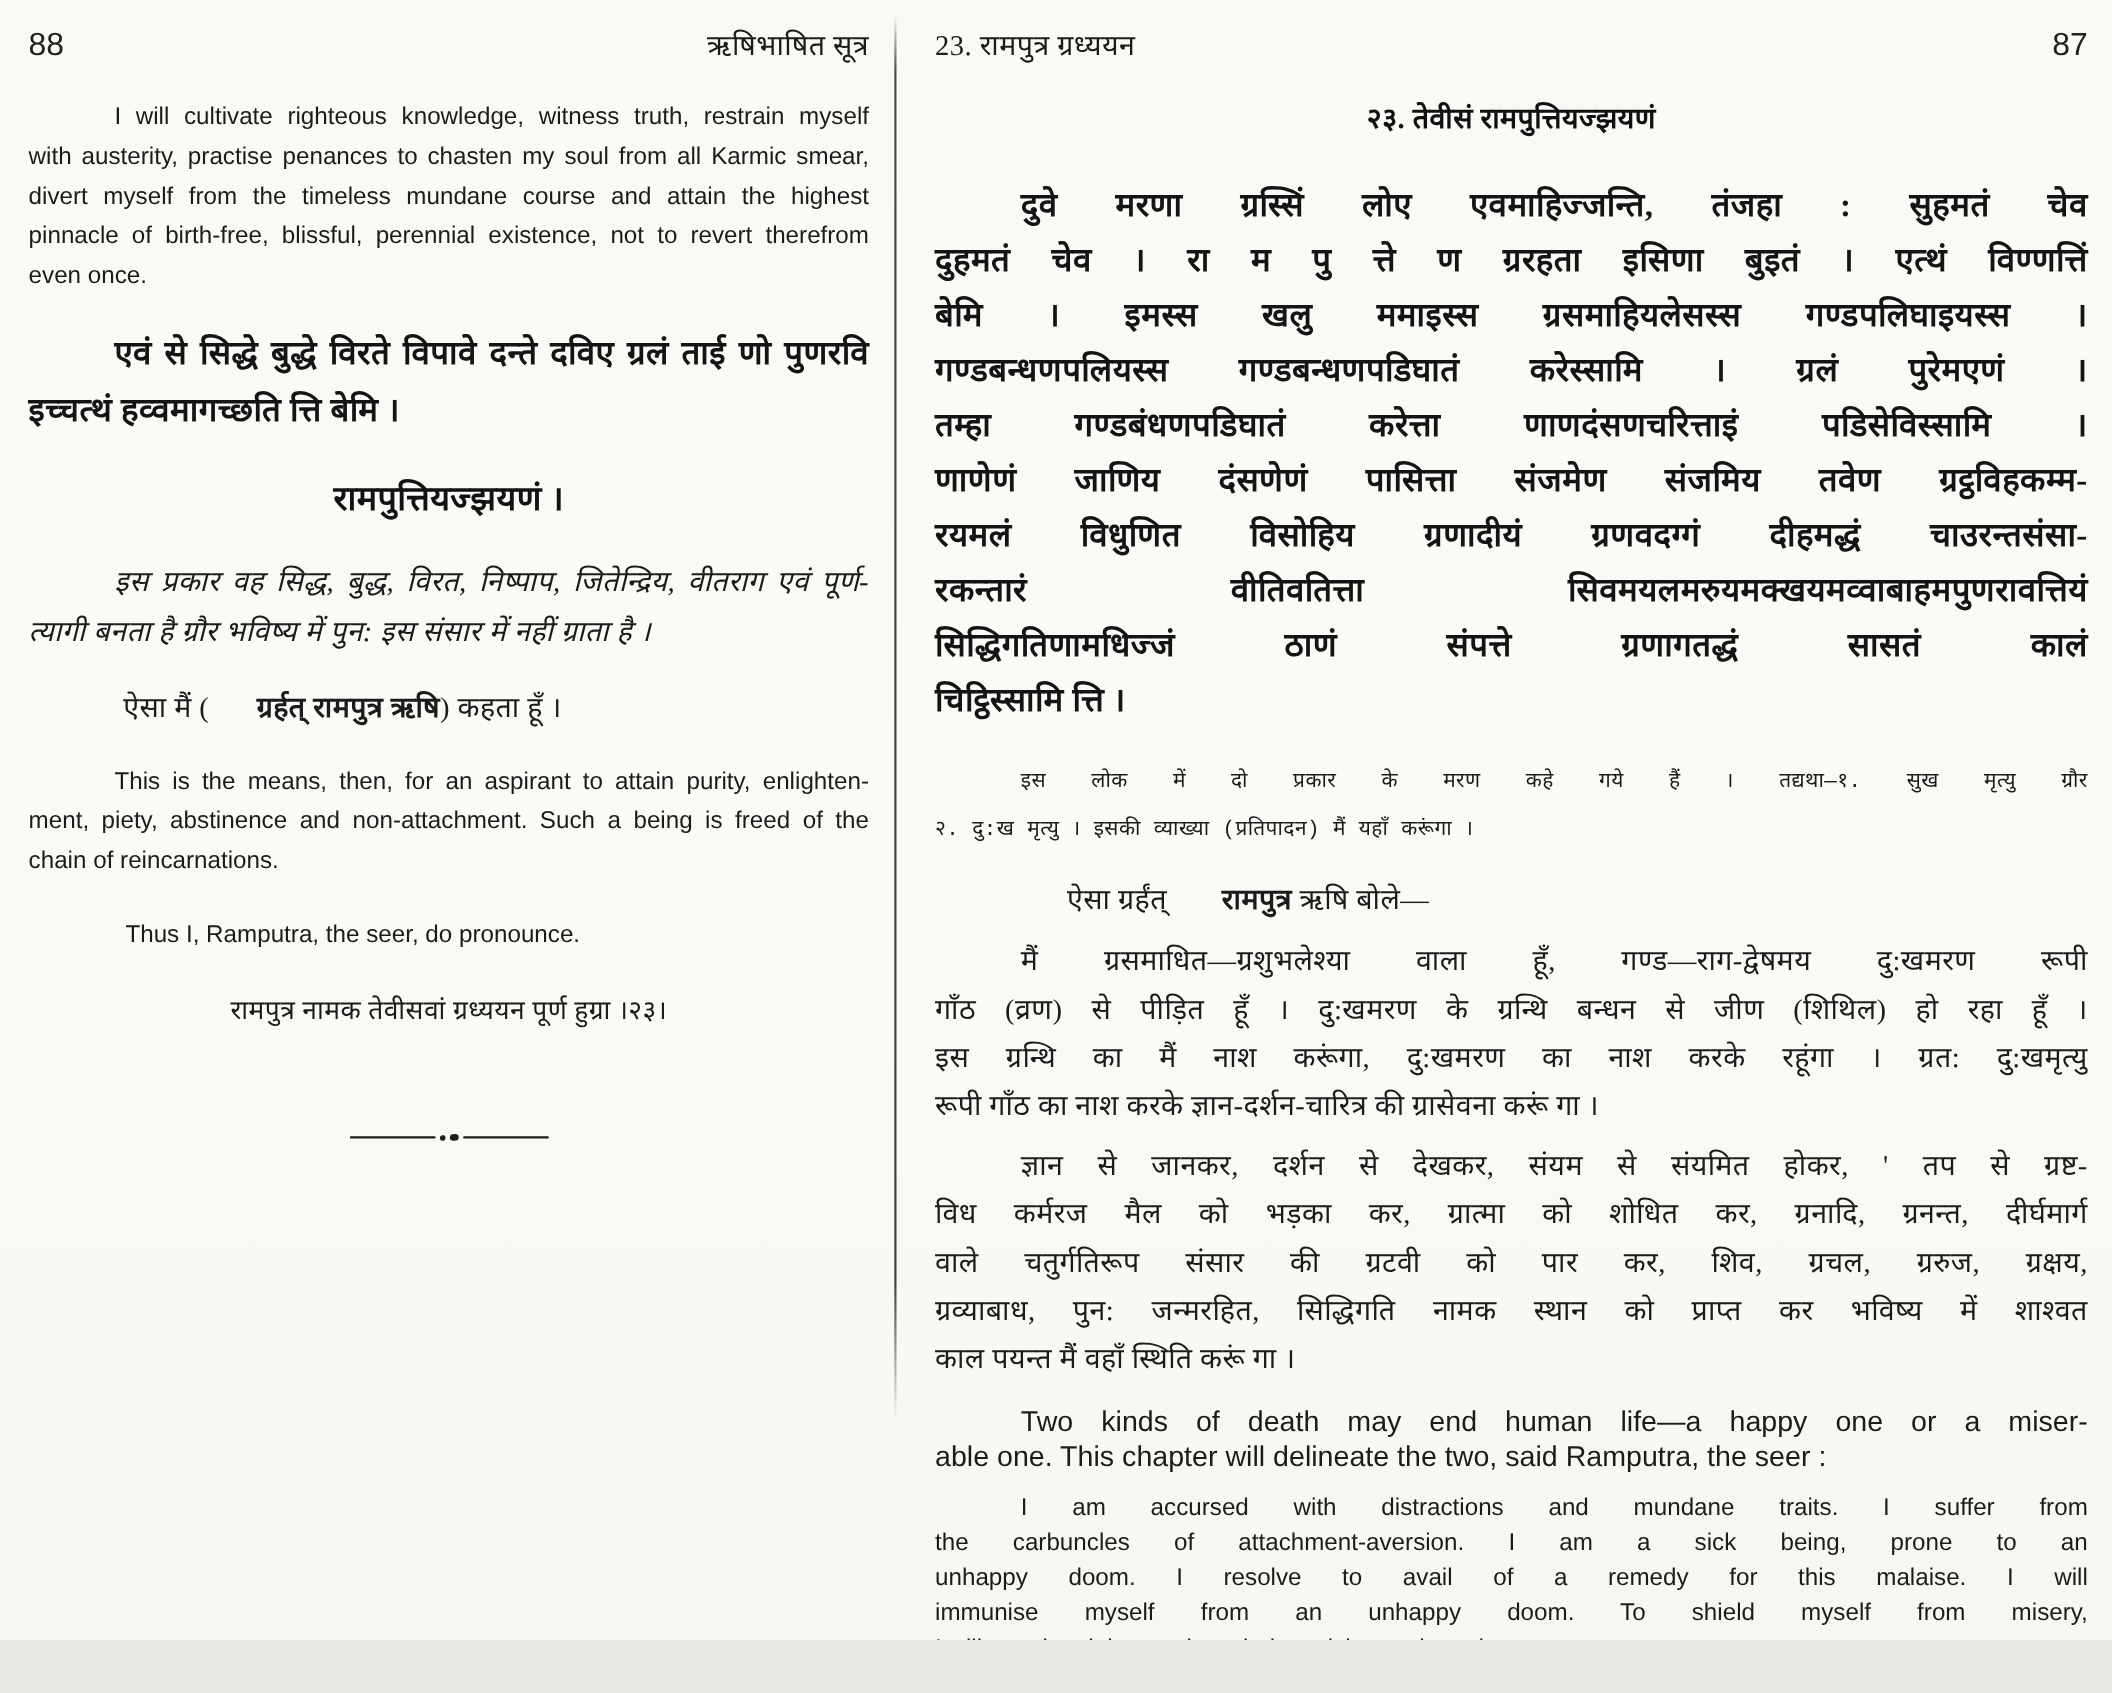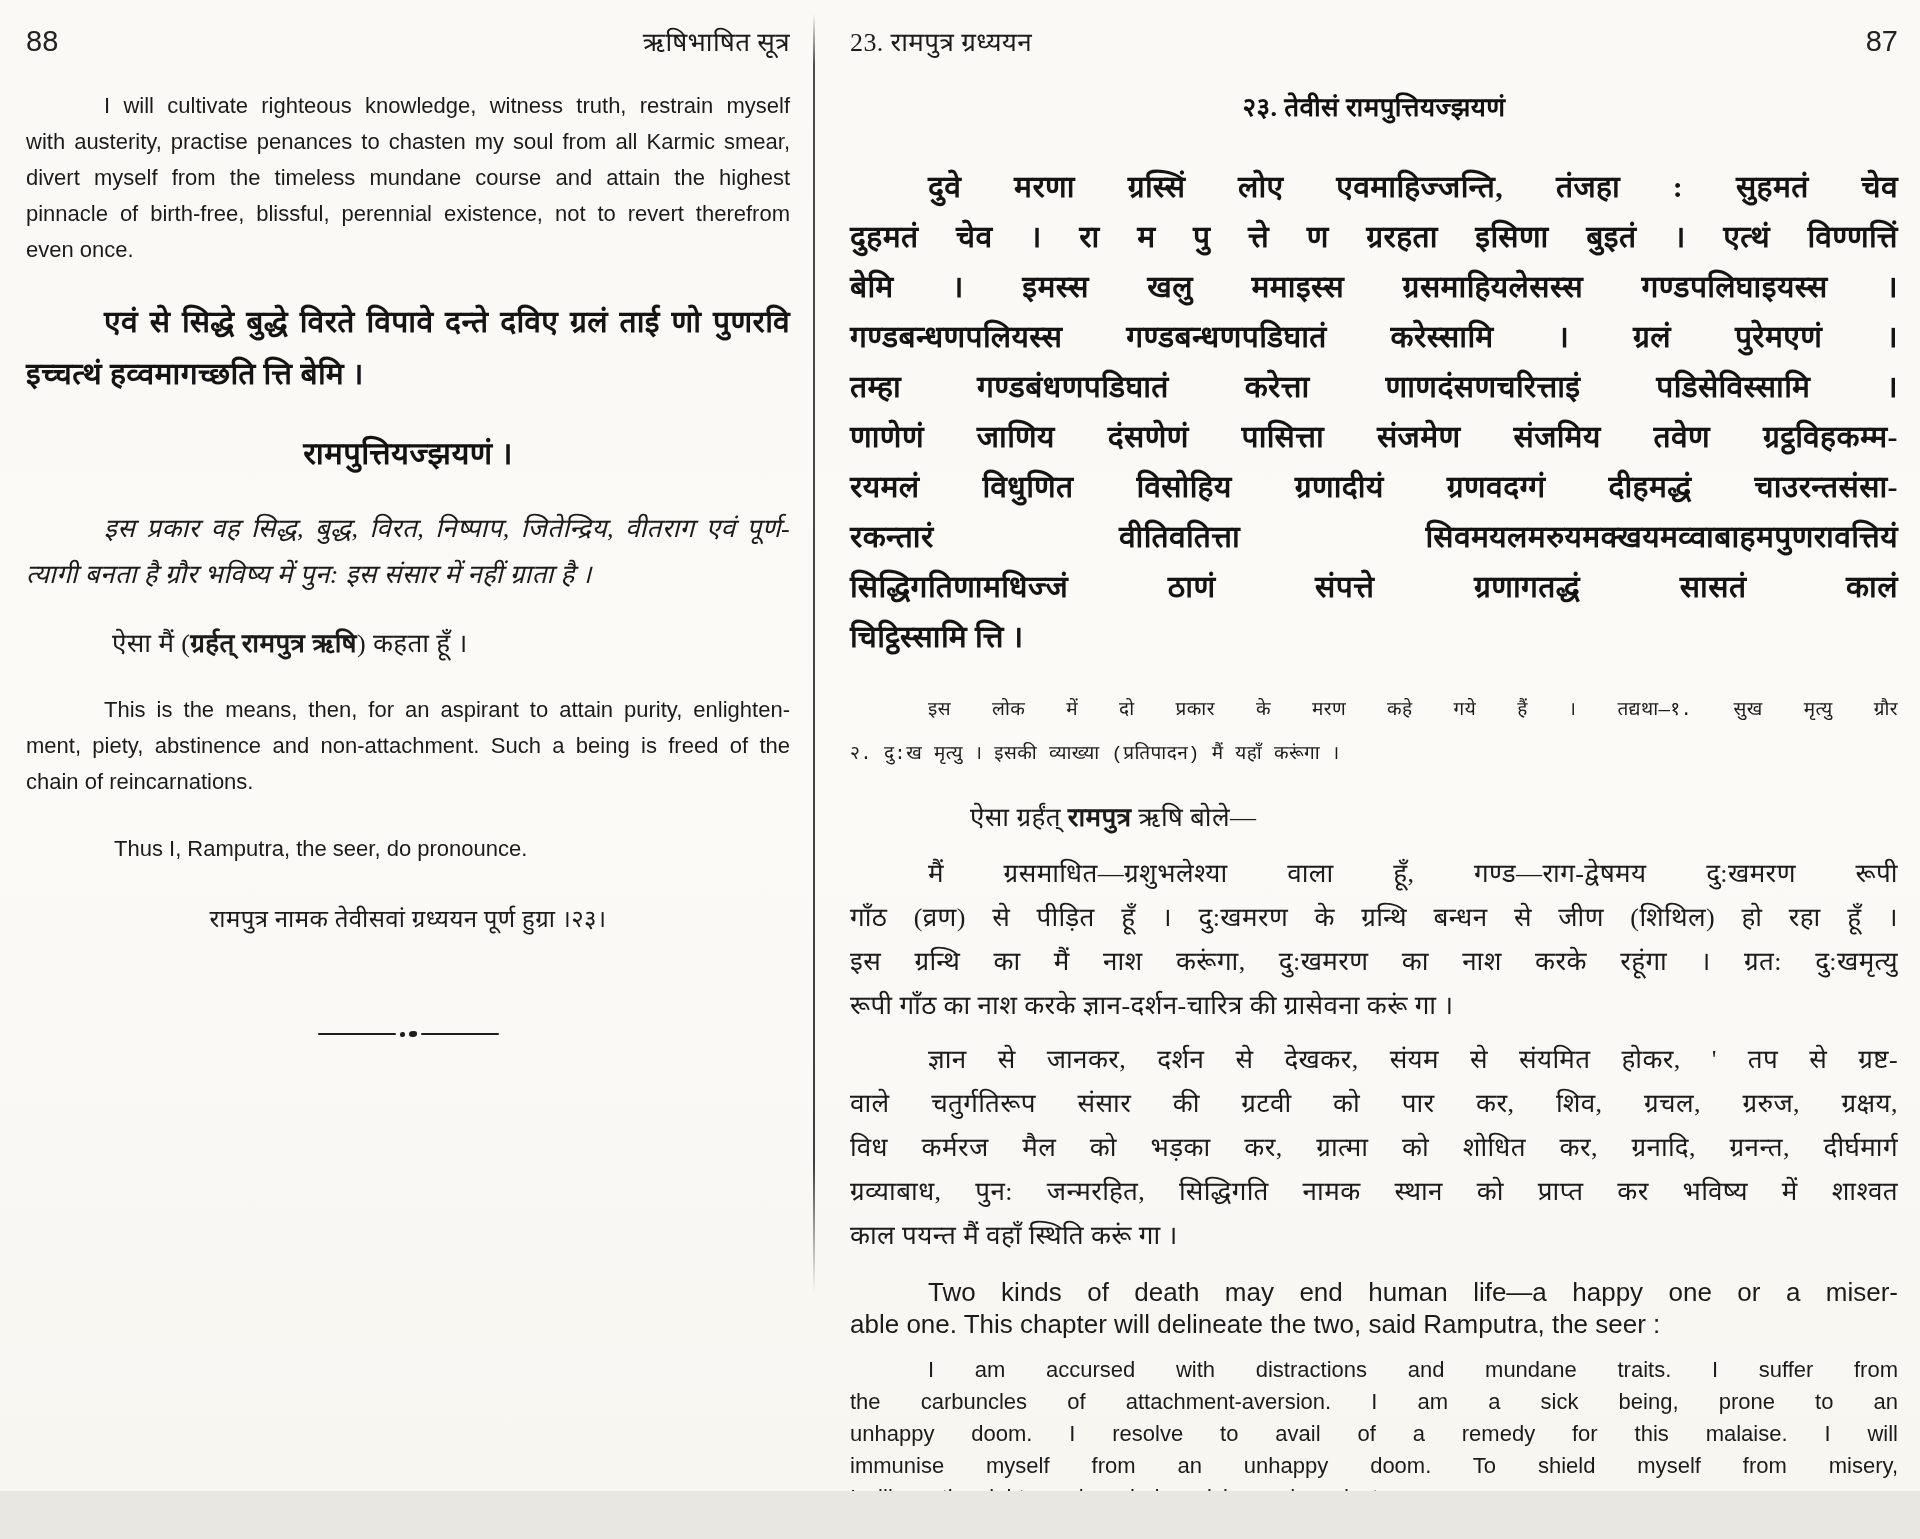--- a/index.html
+++ b/index.html
@@ -45,21 +45,21 @@
   
   .chapter-heading { margin:26px 0 0 0; font-size:26px; line-height:48px; font-weight:bold; text-align:center; color:#101010; }
   .r-prakrit { margin-top:30px; font-size:30px; line-height:50px; font-weight:bold; color:#141414; }
   .r-hindi1 { margin-top:26px; font-size:19px; line-height:44px;font-family:Liberation Mono, monospace; }
   .page.right .aisa { margin-top:20px; padding-left:120px; }
   .r-hindi2 { margin-top:12px; font-size:26px; line-height:44px; }
   .r-hindi3 { margin-top:10px; font-size:26px; line-height:44px; }
   .r-eng1 { margin-top:18px; font-size:26px; line-height:32px; }
   .r-eng2 { margin-top:14px; font-size:22px; line-height:32px; }
 
-  b { font-weight:bold; }
+  b { font-weight:bold;margin-left:43px; }
 </style>
 </head>
 <body>
 
 <div class="spread">
   <div class="divider"></div>
 
   <section class="page left">
     <header class="pg-head">
       <span class="pgnum">88</span>
@@ -140,22 +140,22 @@
 
     <div class="para dev r-hindi2 first-indent">
         <div class="ln">मैं ग्रसमाधित—ग्रशुभलेश्या वाला हूँ, गण्ड—राग-द्वेषमय दु:खमरण रूपी</div>
         <div class="ln">गाँठ (व्रण) से पीड़ित हूँ । दु:खमरण के ग्रन्थि बन्धन से जीण (शिथिल) हो रहा हूँ ।</div>
         <div class="ln">इस ग्रन्थि का मैं नाश करूंगा, दु:खमरण का नाश करके रहूंगा । ग्रत: दु:खमृत्यु</div>
         <div class="ln">रूपी गाँठ का नाश करके ज्ञान-दर्शन-चारित्र की ग्रासेवना करूं गा  ।</div>
       </div>
 
     <div class="para dev r-hindi3 first-indent">
         <div class="ln">ज्ञान से जानकर, दर्शन से देखकर, संयम से संयमित होकर, ' तप से ग्रष्ट-</div>
+        <div class="ln">विध कर्मरज मैल को भड़का कर, ग्रात्मा को शोधित कर, ग्रनादि, ग्रनन्त, दीर्घमार्ग</div>
         <div class="ln">वाले चतुर्गतिरूप संसार की ग्रटवी को पार कर, शिव, ग्रचल, ग्ररुज, ग्रक्षय,</div>
-        <div class="ln">विध कर्मरज मैल को भड़का कर, ग्रात्मा को शोधित कर, ग्रनादि, ग्रनन्त, दीर्घमार्ग</div>
         <div class="ln">ग्रव्याबाध, पुन: जन्मरहित, सिद्धिगति नामक स्थान को प्राप्त कर भविष्य में शाश्वत</div>
         <div class="ln">काल पयन्त मैं वहाँ स्थिति करूं गा ।</div>
       </div>
 
     <div class="para en r-eng1 first-indent">
         <div class="ln">Two kinds of death may end human life—a happy one or a  miser-</div>
         <div class="ln">able one.   This chapter will delineate the two, said Ramputra, the seer :</div>
       </div>
 
     <div class="para en r-eng2 first-indent">

